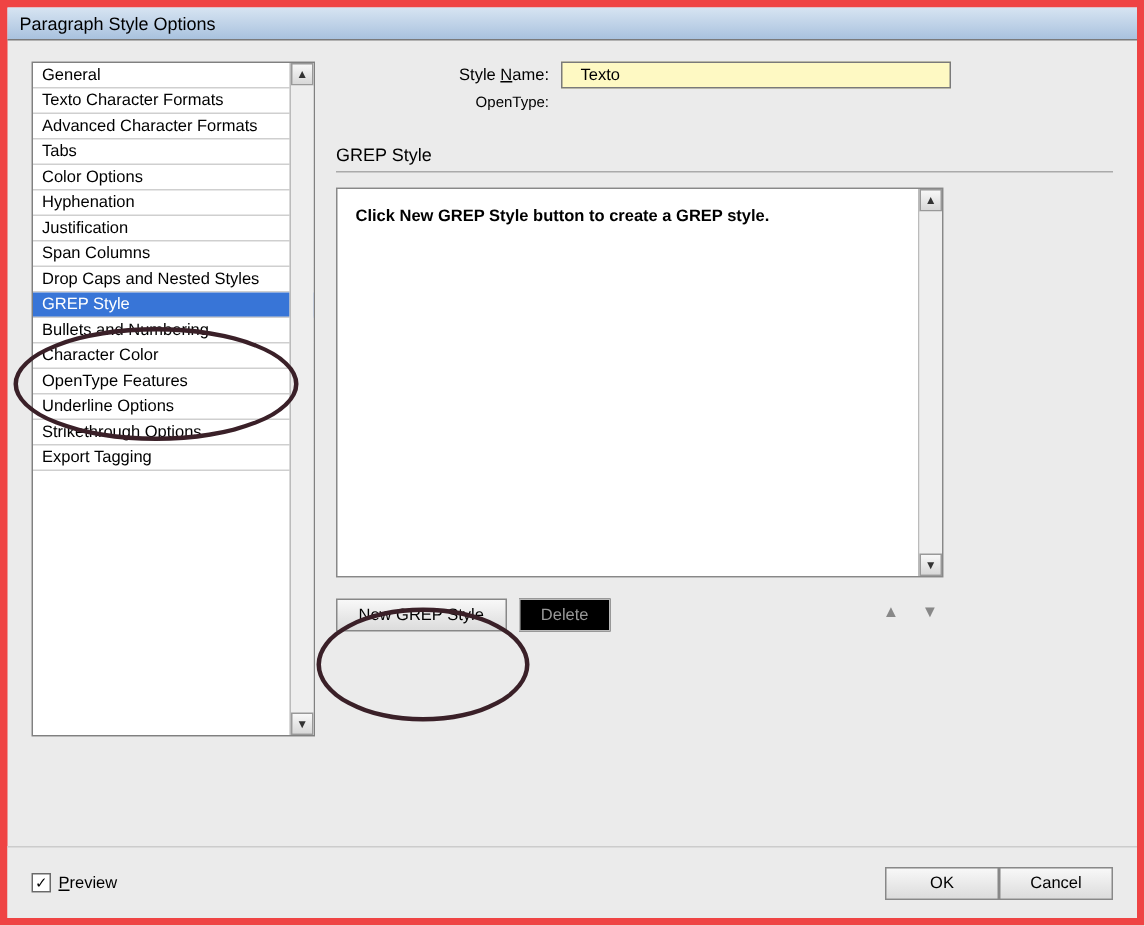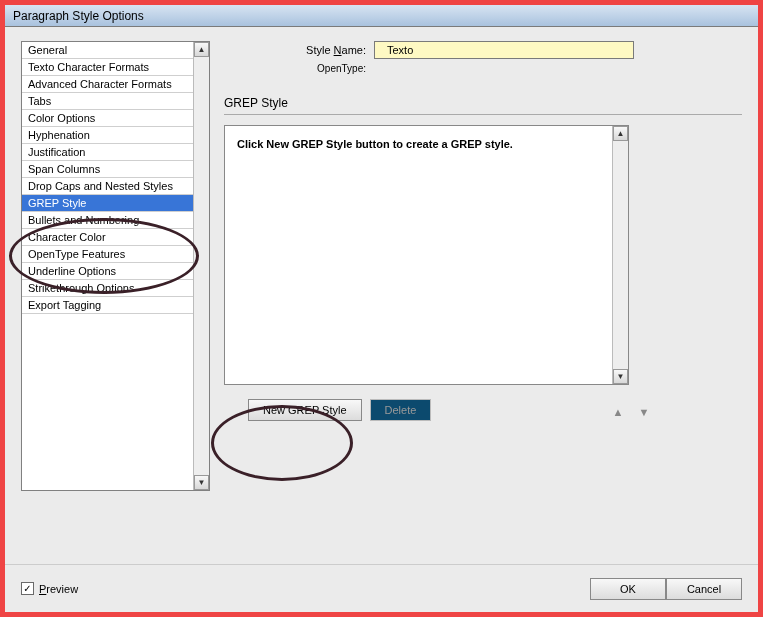--- a/index.html
+++ b/index.html
@@ -99,38 +99,37 @@
   }
   .grep-box .msg { font-weight: bold; font-size:11px; }
   .grep-scroll {
     position:absolute; right:0; top:0; bottom:0; width:16px;
     background:#eee; border-left:1px solid #bbb;
   }
   .btn-row {
     margin-top: 14px;
     width: 405px;
     display:flex;
-    align-items:flex-end;
+    align-items:flex-start;
     gap: 8px;
-    margin-left: 24px;
   }
   .btn {
     height: 22px;
     padding: 0 14px;
     background: linear-gradient(#f8f8f8,#dcdcdc);
     border: 1px solid #888;
     border-radius: 0;
     font-family: inherit;
     font-size: 11px;
     cursor: default;
   }
   .btn.disabled {
     color: #999;
     border-color: #bbb;
-    background: #0c4a6e;
+    background: #000000;
   }
   .arrow-btn {
     width: 18px; height:18px; display:inline-flex; align-items:center; justify-content:center;
     color:#888;
   }
   .spacer { flex:1; }
 
   .footer {
     height: 48px;
     padding: 0 16px;

